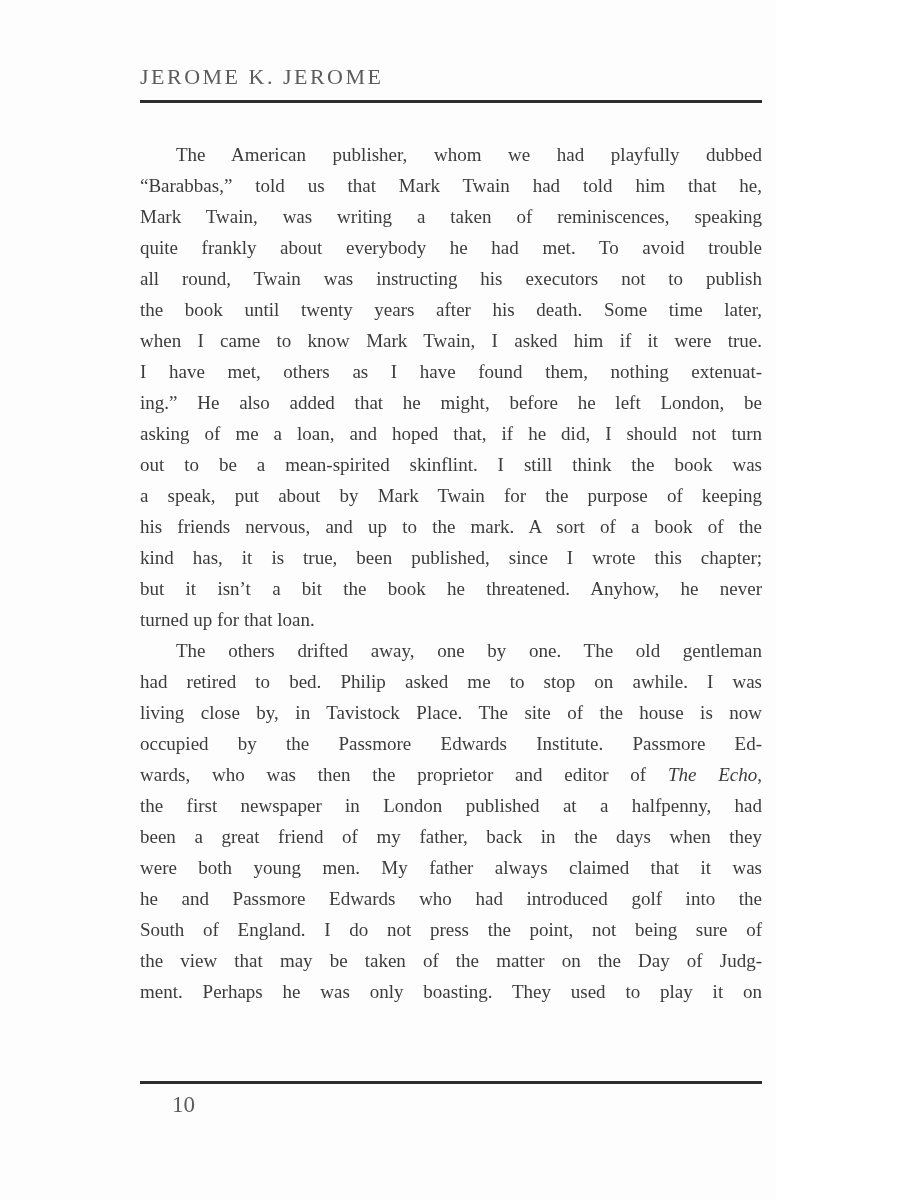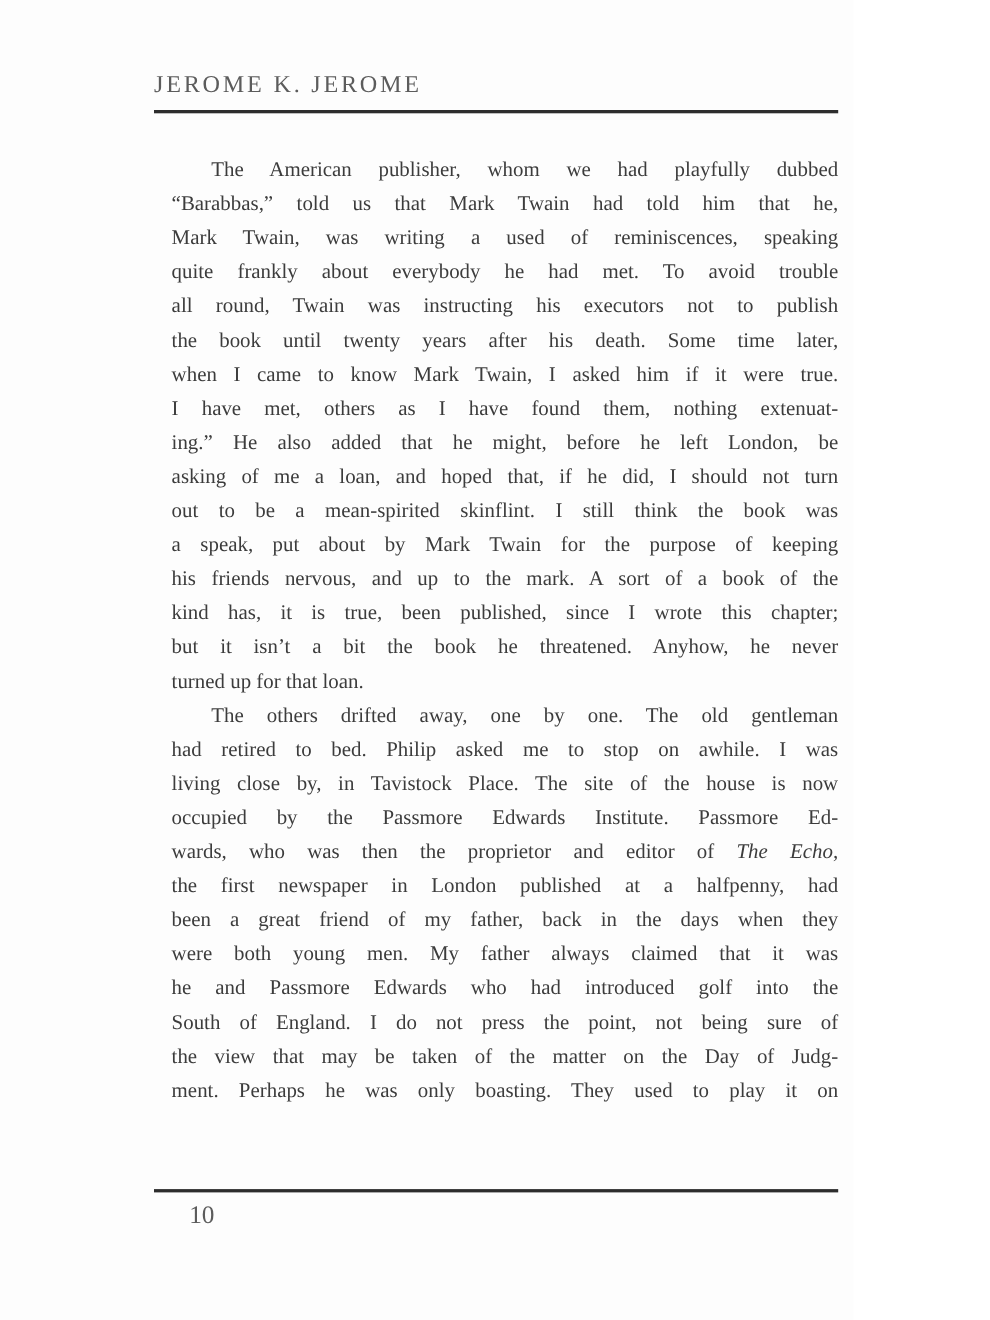--- a/index.html
+++ b/index.html
@@ -38,21 +38,20 @@
     left: 140px;
     top: 139px;
     width: 622px;
     color: var(--ink, #3c3c3c);
     font-size: 19px;
     line-height: 31px;
   }
   .line {
     text-align: justify;
     text-justify: inter-word;
-    margin-left: 16px;
   }
   .line.jl {
     text-align-last: justify;
   }
   .line.indent {
     padding-left: 36px;
   }
   .page-number {
     position: absolute;
     left: 140px;
@@ -65,21 +64,21 @@
 </head>
 <body>
 
 <div class="page">
   <div class="author">JEROME K. JEROME</div>
   <div class="rule header-rule"></div>
 
   <div class="body-text" id="body-text">
       <div class="line indent jl"><span>The American publisher, whom we had playfully dubbed</span></div>
       <div class="line jl"><span>“Barabbas,” told us that Mark Twain had told him that he,</span></div>
-      <div class="line jl"><span>Mark Twain, was writing a used of reminiscences, speaking</span></div>
+      <div class="line jl"><span>Mark Twain, was writing a taken of reminiscences, speaking</span></div>
       <div class="line jl"><span>quite frankly about everybody he had met. To avoid trouble</span></div>
       <div class="line jl"><span>all round, Twain was instructing his executors not to publish</span></div>
       <div class="line jl"><span>the book until twenty years after his death. Some time later,</span></div>
       <div class="line jl"><span>when I came to know Mark Twain, I asked him if it were true.</span></div>
       <div class="line jl"><span>I have met, others as I have found them, nothing extenuat-</span></div>
       <div class="line jl"><span>ing.” He also added that he might, before he left London, be</span></div>
       <div class="line jl"><span>asking of me a loan, and hoped that, if he did, I should not turn</span></div>
       <div class="line jl"><span>out to be a mean-spirited skinflint. I still think the book was</span></div>
       <div class="line jl"><span>a speak, put about by Mark Twain for the purpose of keeping</span></div>
       <div class="line jl"><span>his friends nervous, and up to the mark. A sort of a book of the</span></div>

